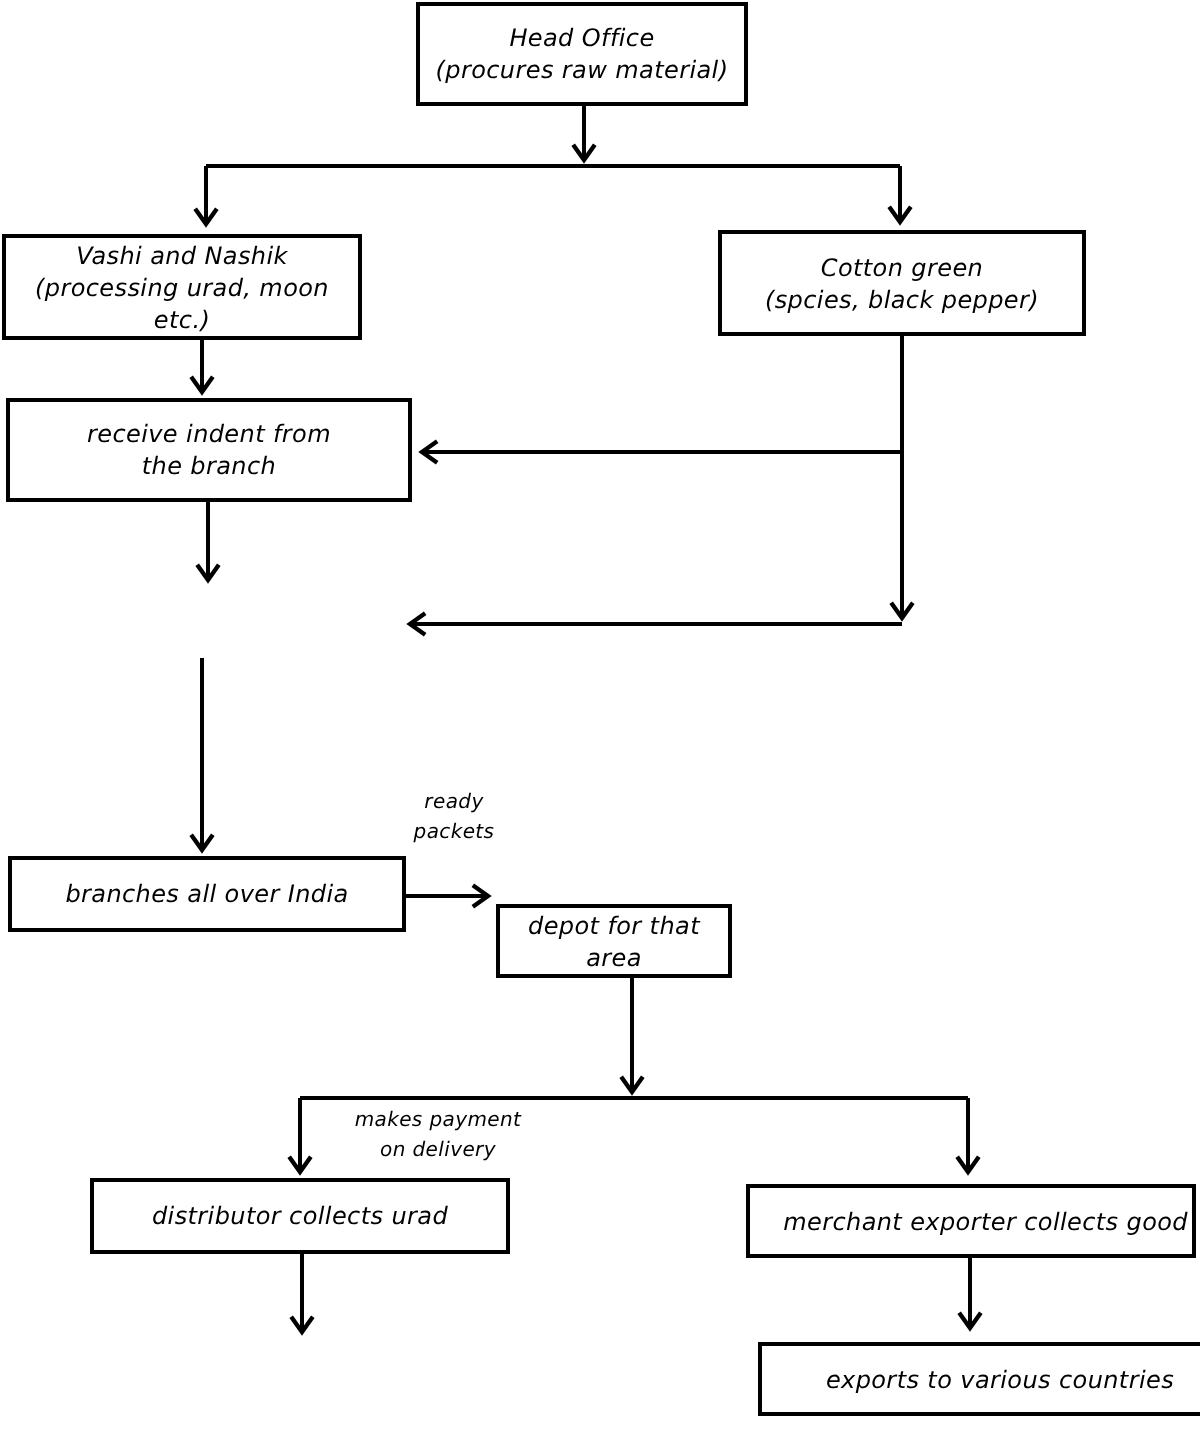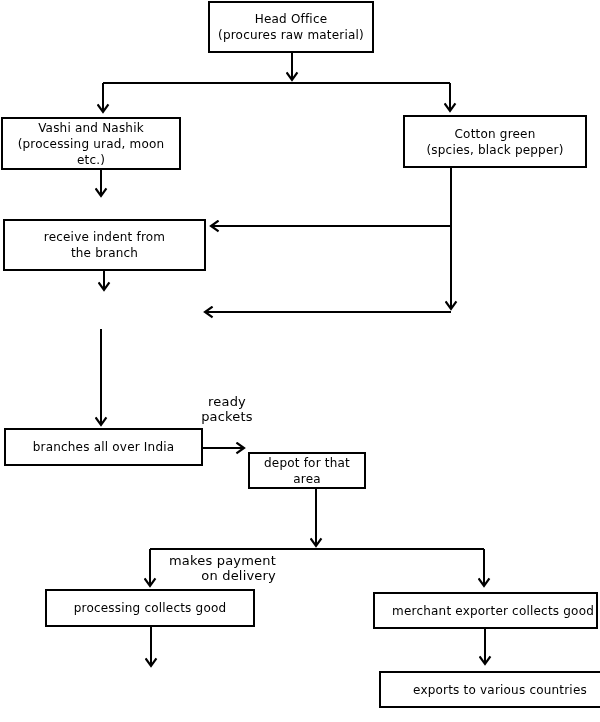--- a/index.html
+++ b/index.html
@@ -11,20 +11,21 @@
   }
   * { margin: 0; padding: 0; box-sizing: border-box; }
   html, body { background: #e8e8e8; }
   body { font-family: "DejaVu Sans", "Liberation Sans", sans-serif; }
   .canvas {
     position: relative;
     width: 600px;
     height: 722px;
     background: var(--background);
     overflow: hidden;
+    font-style: italic;
   }
   .edges-svg {
     position: absolute;
     left: 0; top: 0;
     width: 600px; height: 722px;
   }
   .node {
     position: absolute;
     background: var(--box_fill);
     border: 2px solid var(--box_border);
@@ -38,21 +39,21 @@
     font-size: 12px;
     line-height: 16px;
     color: var(--text);
     letter-spacing: 0.2px;
     padding: 0 2px;
   }
   .edge-label {
     position: absolute;
     text-align: center;
     white-space: pre-line;
-    font-size: 13px;
+    font-size: 10px;
     line-height: 15px;
     color: var(--text);
     letter-spacing: 0.2px;
   }
 </style>
 </head>
 <body>
 
 <div class="canvas">
 
@@ -86,51 +87,51 @@
   <div class="node" style="left:208px;top:1px;width:166px;height:52px;">
     <span class="node-text">Head Office
 (procures raw material)</span>
   </div>
 
   <div class="node" style="left:1px;top:117px;width:180px;height:53px;">
     <span class="node-text">Vashi and Nashik
 (processing urad, moon etc.)</span>
   </div>
 
-  <div class="node" style="left:359px;top:115px;width:184px;height:53px;margin-left:44px;">
+  <div class="node" style="left:359px;top:115px;width:184px;height:53px;">
     <span class="node-text">Cotton green
 (spcies, black pepper)</span>
   </div>
 
-  <div class="node" style="left:3px;top:199px;width:203px;height:52px;margin-top:20px;">
+  <div class="node" style="left:3px;top:199px;width:203px;height:52px;">
     <span class="node-text">receive indent from
 the branch</span>
   </div>
 
 
   <div class="node" style="left:4px;top:428px;width:199px;height:38px;">
     <span class="node-text">branches all over India</span>
   </div>
 
   <div class="node" style="left:248px;top:452px;width:118px;height:37px;">
     <span class="node-text">depot for that area</span>
   </div>
 
   <div class="node" style="left:45px;top:589px;width:210px;height:38px;">
-    <span class="node-text">processing collects good</span>
+    <span class="node-text">distributor collects urad</span>
   </div>
 
   <div class="node" style="left:373px;top:592px;width:225px;height:37px;justify-content:flex-end;">
     <span class="node-text">merchant exporter collects good</span>
   </div>
 
 
   <div class="node" style="left:379px;top:671px;width:242px;height:37px;">
     <span class="node-text">exports to various countries</span>
   </div>
 
   <div class="edge-label" style="left:195px;top:394px;width:64px;">ready
 packets</div>
 
-  <div class="edge-label" style="left:162px;top:553px;width:114px;text-align:right;">makes payment
+  <div class="edge-label" style="left:162px;top:553px;width:114px;">makes payment
 on delivery</div>
 
 </div>
 
 </body></html>

